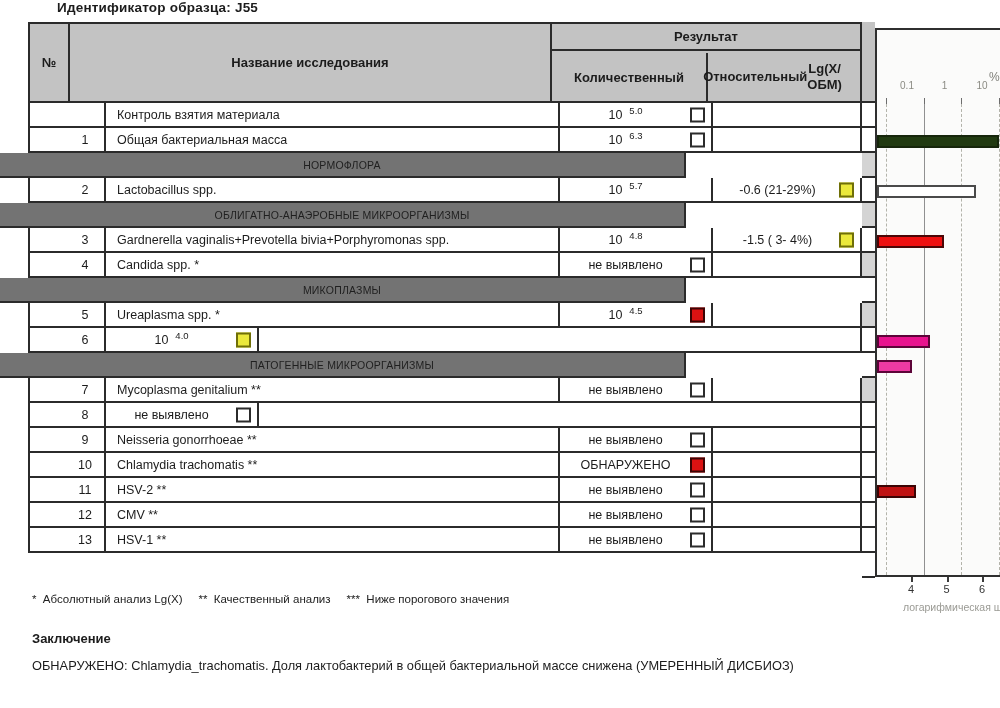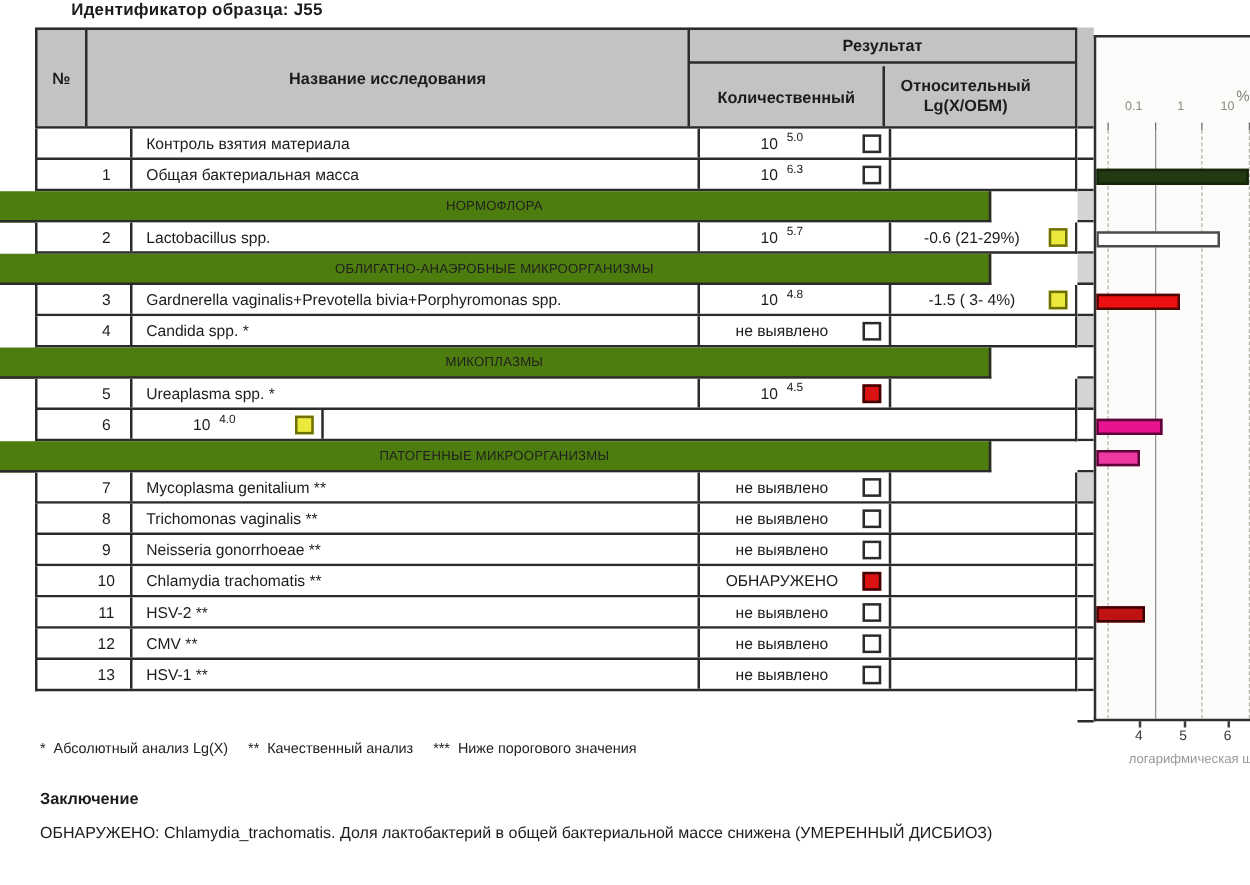--- a/index.html
+++ b/index.html
@@ -8,27 +8,27 @@
   
   #title{left:57px;top:0px;font-size:13.5px;font-weight:bold;letter-spacing:.2px;}
   
   #thead{left:28px;top:22px;width:834px;height:81px;background:#c3c3c3;border:2px solid #2b2b2b;}
   #thead .hc{position:absolute;box-sizing:border-box;display:flex;align-items:center;justify-content:center;
     font-weight:bold;font-size:13px;text-align:center;}
   .h-num{left:0;top:0;width:40px;height:77px;border-right:2px solid #2b2b2b;}
   .h-name{left:40px;top:0;width:482px;height:77px;border-right:2px solid #2b2b2b;}
   .h-result{left:522px;top:0;width:308px;height:27px;border-bottom:2px solid #2b2b2b;}
   .h-quant{left:522px;top:29px;width:156px;height:48px;border-right:2px solid #2b2b2b;font-size:12.5px;}
-  .h-rel{left:678px;top:29px;width:129px;height:48px;flex-direction:column;line-height:1.25;font-size:12.5px;}
+  .h-rel{left:678px;top:29px;width:129px;height:48px;flex-direction:row;line-height:1.25;font-size:12.5px;}
   
   #tbody{left:0;top:103px;width:862px;}
   .row{height:25px;box-sizing:border-box;display:flex;}
   .datarow{margin-left:28px;width:834px;background:#ffffff;border-left:2px solid #2b2b2b;
     border-right:2px solid #2b2b2b;border-bottom:2px solid #2b2b2b;padding-left:36px;}
-  .secrow{width:793px;background:#4d7c0f;border-right:2px solid #2b2b2b;border-bottom:2px solid #2b2b2b;
+  .secrow{width:686px;background:#737373;border-right:2px solid #2b2b2b;border-bottom:2px solid #2b2b2b;
     align-items:center;justify-content:center;font-size:10.5px;color:#1f1f1f;letter-spacing:.2px;}
   .c{box-sizing:border-box;display:flex;align-items:center;font-size:12.5px;}
   .c-num{width:40px;justify-content:center;border-right:2px solid #2b2b2b;}
   .c-name{flex:1;padding-left:11px;border-right:2px solid #2b2b2b;}
   .c-quant{width:153px;position:relative;justify-content:center;padding-right:20px;border-right:2px solid #2b2b2b;}
   .c-rel{width:147px;position:relative;justify-content:center;padding-right:18px;}
   .qexp{font-size:9.5px;margin-left:7px;margin-bottom:8px;}
   .ibox{position:absolute;right:6px;top:50%;transform:translateY(-50%);width:11px;height:11px;
     border:2px solid #2b2b2b;}
   .box-white{background:#ffffff;border-color:#2b2b2b;}
@@ -167,21 +167,20 @@
       <div class="c c-quant">
         <span>не выявлено</span>
         <span class="ibox box-white"></span>
       </div>
       <div class="c c-rel">
         <span></span>
       </div>
     </div>
     <div class="row datarow">
       <div class="c c-num">8</div>
-      <div class="c c-name">Trichomonas vaginalis **</div>
       <div class="c c-quant">
         <span>не выявлено</span>
         <span class="ibox box-white"></span>
       </div>
       <div class="c c-rel">
         <span></span>
       </div>
     </div>
     <div class="row datarow">
       <div class="c c-num">9</div>

